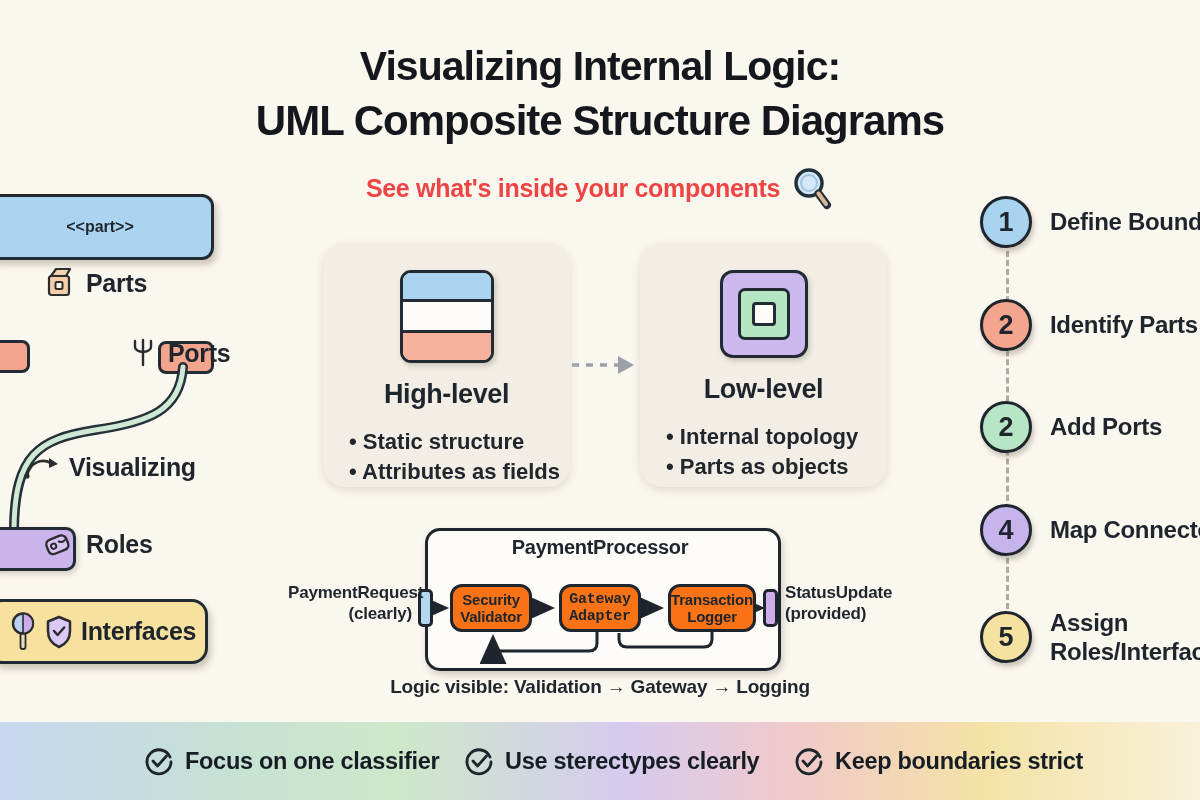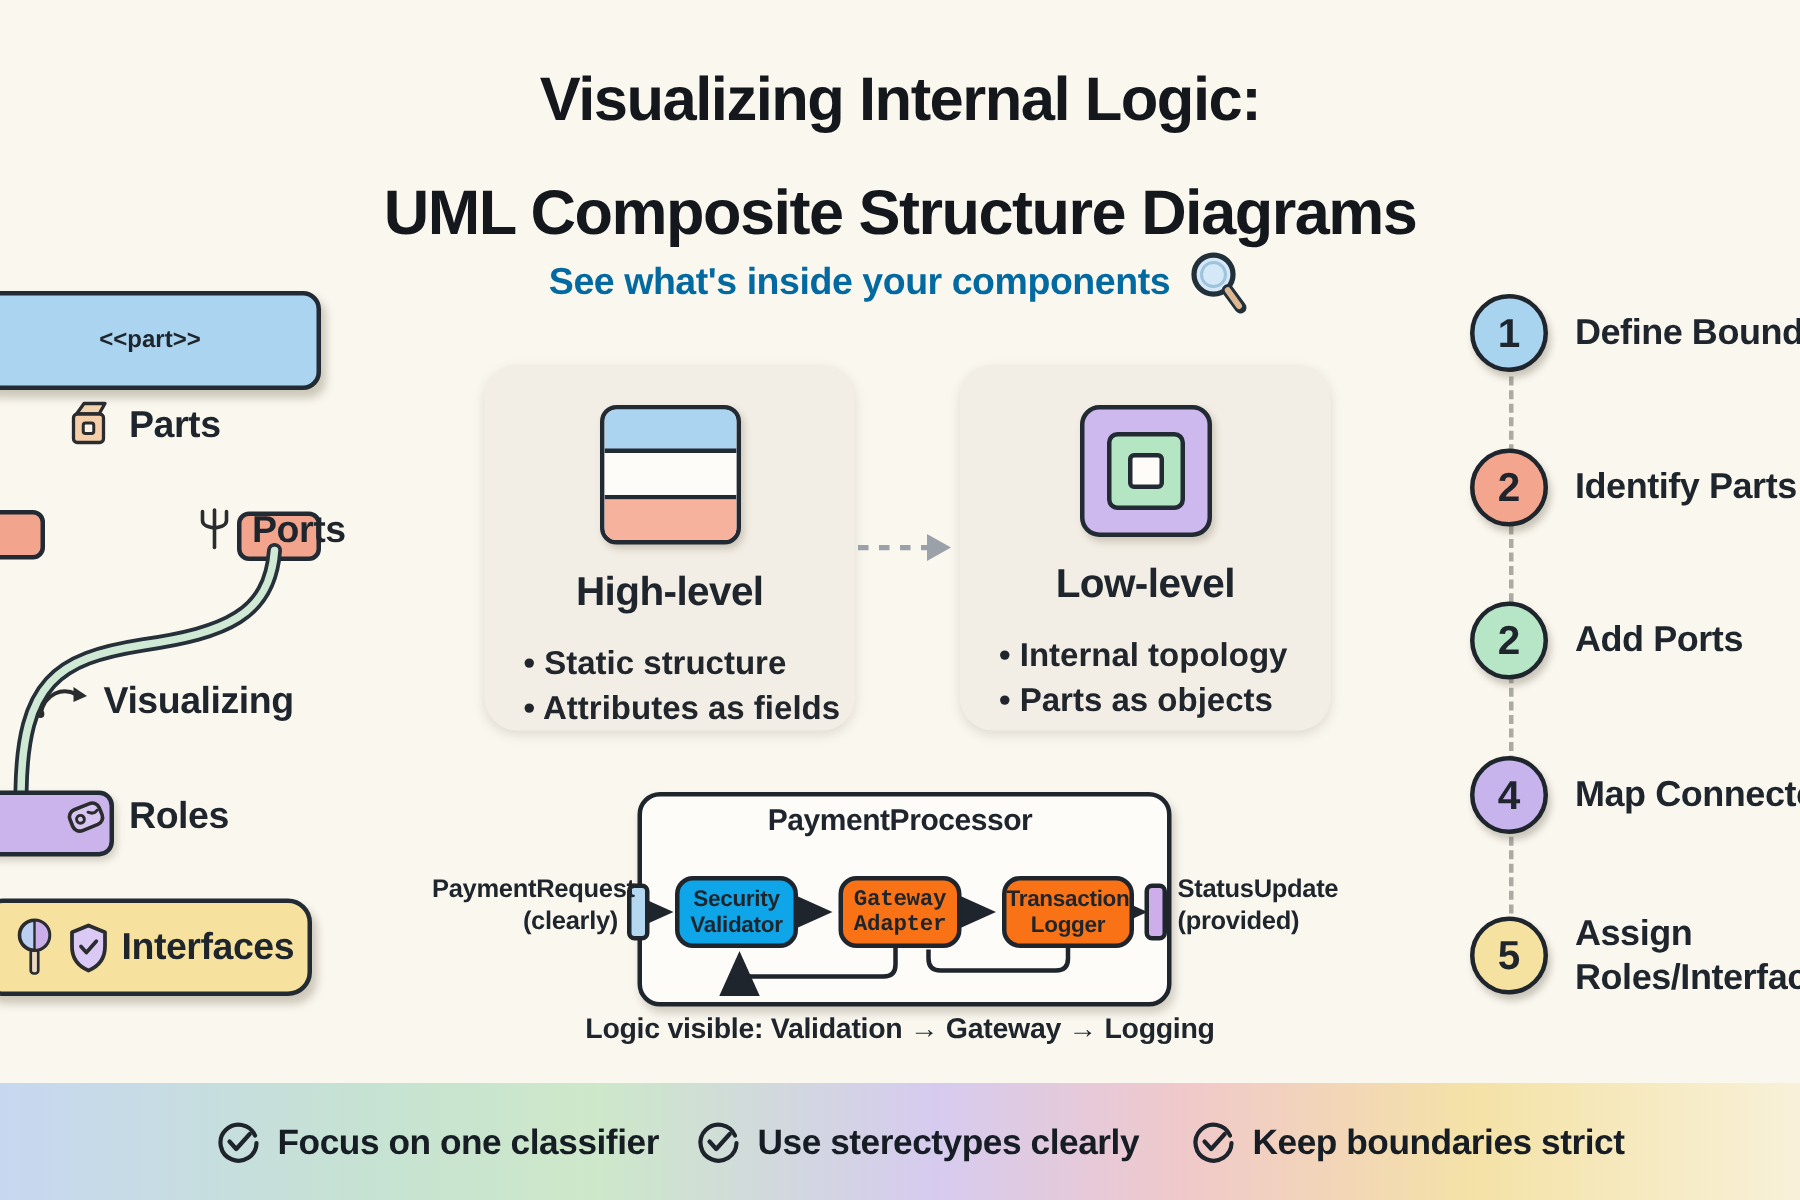--- a/index.html
+++ b/index.html
@@ -5,24 +5,24 @@
   html,body{margin:0;padding:0;}
   body{width:1200px;height:800px;overflow:hidden;background:#faf7ef;
        font-family:"Liberation Sans","DejaVu Sans",sans-serif;color:#1e252c;}
   .stage{position:relative;width:1200px;height:800px;}
   .abs{position:absolute;}
 
   
   .title{left:0;width:1200px;text-align:center;font-weight:800;color:#14181d;
          letter-spacing:-1px;line-height:1;}
   .title.l1{top:46px;font-size:41px;}
-  .title.l2{top:100px;font-size:42px;margin-top:21px;}
+  .title.l2{top:100px;font-size:42px;}
   .subtitle-row{top:165px;left:0;width:1200px;display:flex;justify-content:center;
                 align-items:center;gap:10px;}
-  .subtitle{font-size:25px;font-weight:700;color:#0369a1;letter-spacing:-0.3px;}
+  .subtitle{font-size:25px;font-weight:700;color:#ef4444;letter-spacing:-0.3px;}
 
   
   .sketchbox{border:3.5px solid #222a33;box-shadow:3px 5px 6px rgba(100,90,60,.30);}
   .part-box{left:-14px;top:194px;width:222px;height:60px;background:#aad4f0;border-radius:12px;
             display:flex;align-items:center;justify-content:center;}
   .part-box span{font-size:16px;font-weight:800;}
   .legend-row{display:flex;align-items:center;}
   .legend-label{font-size:25px;font-weight:800;letter-spacing:-0.3px;}
   .row-parts{left:44px;top:266px;gap:11px;}
   .row-ports{left:128px;top:337px;gap:10px;}
@@ -239,21 +239,21 @@
       <line x1="227" y1="83" x2="243" y2="83" marker-end="url(#ah)"></line>
       <line x1="342" y1="83" x2="344" y2="83" marker-end="url(#ah)"></line>
       <path d="M182,107 V118 Q182,126 174,126 H86 Q78,126 78,118 V115" marker-end="url(#ah)"></path>
       <path d="M297,107 V114 Q297,122 289,122 H212 Q204,122 204,114 V108"></path>
     </g>
   </svg>
 
   <div class="abs pp-port in" style="background-color: rgb(181, 216, 242);"></div>
   <div class="abs pp-port out" style="background-color: rgb(205, 174, 234);"></div>
 
-  <div class="abs pp-part pp-p1" style="background-color: #0ea5e9;">
+  <div class="abs pp-part pp-p1" style="background-color: #f97316;">
     <span>Security</span>
     <span>Validator</span>
   </div>
   <div class="abs pp-part pp-p2" style="background-color: #f97316; font-family: Liberation Mono, monospace;">
     <span>Gateway</span>
     <span>Adapter</span>
   </div>
   <div class="abs pp-part pp-p3" style="background-color: #f97316;">
     <span>Transaction</span>
     <span>Logger</span>

